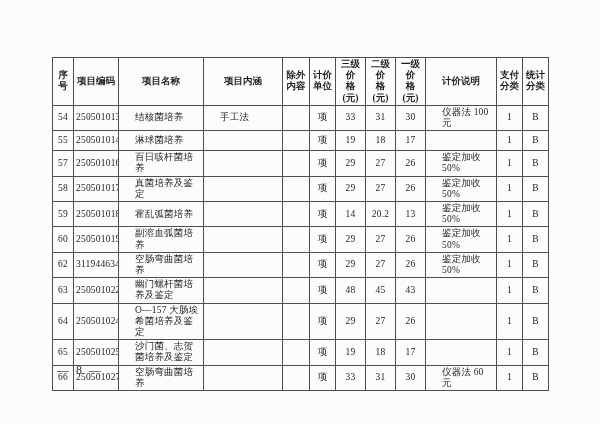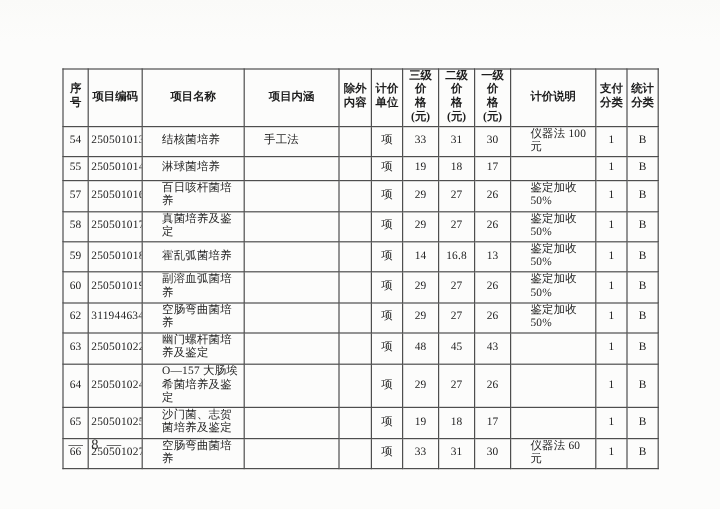--- a/index.html
+++ b/index.html
@@ -151,21 +151,21 @@
       <td>B</td>
     </tr>
         <tr>
       <td>59</td>
       <td>250501018</td>
       <td class="al">霍乱弧菌培养</td>
       <td class="al"></td>
       <td></td>
       <td>项</td>
       <td>14</td>
-      <td>16.8</td>
+      <td>20.2</td>
       <td>13</td>
       <td class="al">鉴定加收 50%</td>
       <td>1</td>
       <td>B</td>
     </tr>
         <tr>
       <td>60</td>
       <td>250501019</td>
       <td class="al">副溶血弧菌培养</td>
       <td class="al"></td>

